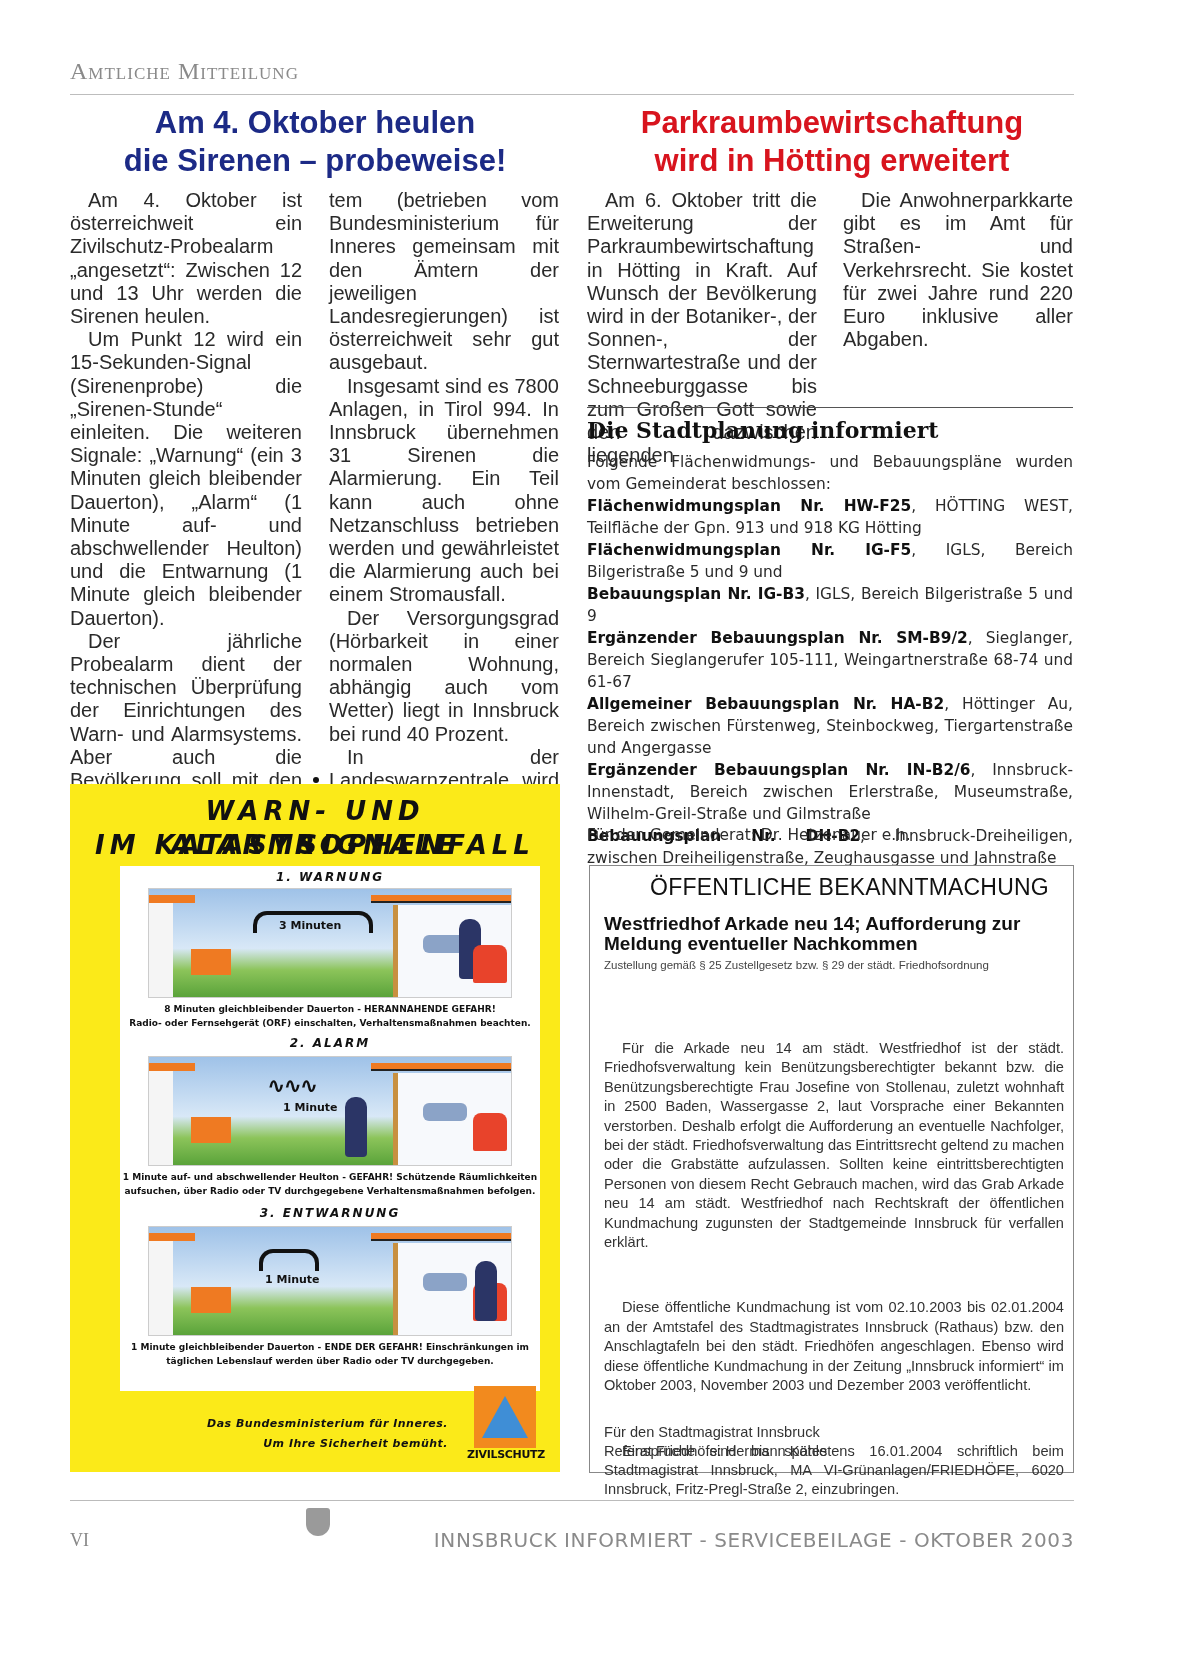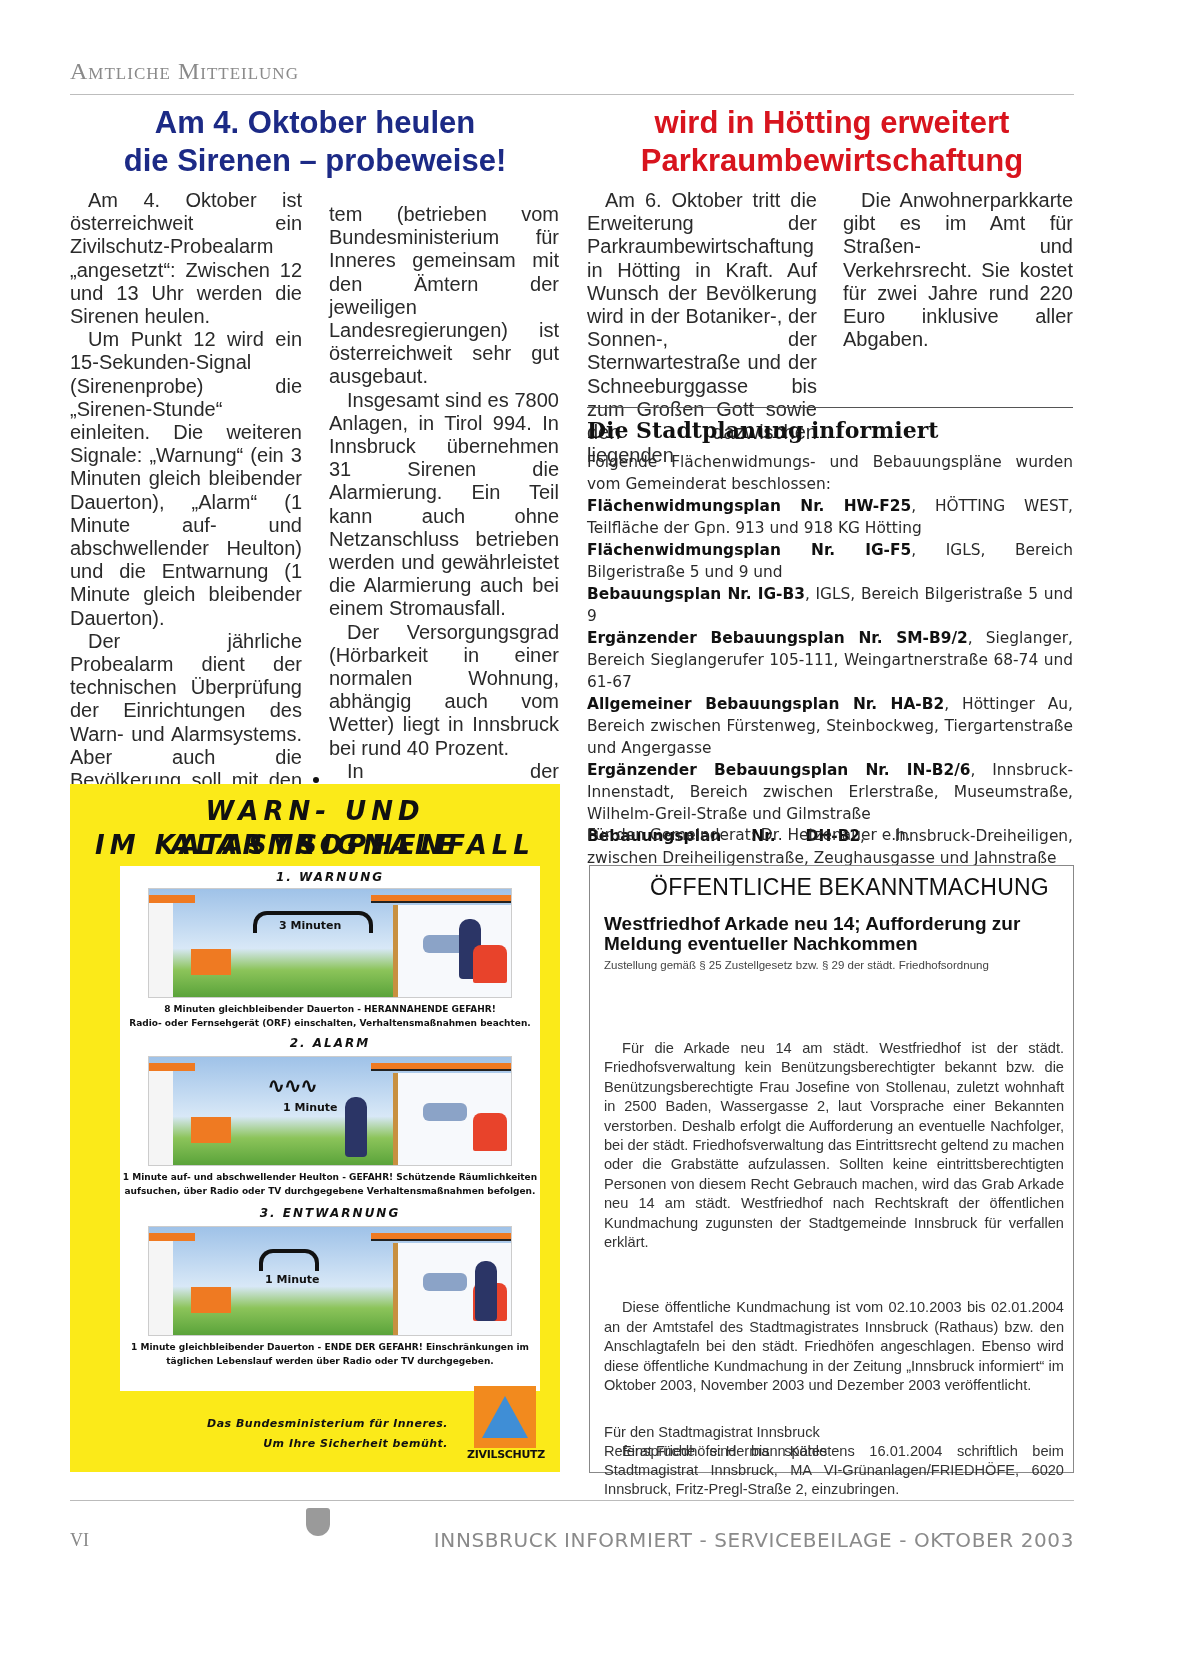--- a/index.html
+++ b/index.html
@@ -8,21 +8,21 @@
 
   .kicker { position: absolute; left: 70px; top: 58px; font-family: "Liberation Serif", serif; font-size: 24px; letter-spacing: 1px; color: #8a8a8a; font-variant: small-caps; }
   .top-rule { position: absolute; left: 70px; top: 94px; width: 1004px; height: 1px; background: #bdbdbd; }
 
   .headline { position: absolute; font-family: Liberation Sans, sans-serif; font-weight: bold; text-align: center; line-height: 38px; font-size: 31px; }
   .headline.blue { color: #1c2a86; left: 70px; width: 490px; top: 104px; }
   .headline.red { color: #d8141e; left: 590px; width: 484px; top: 104px; }
 
   .col { position: absolute; font-family: Liberation Sans, sans-serif; font-size: 20px; line-height: 23.2px; color: #2a2a2a; text-align: justify; }
   .col p { text-indent: 18px; }
-  .col p.noindent { text-indent: 0; margin-top: 14px; }
+  .col p.noindent { text-indent: 0; }
   #col1 { left: 70px; top: 189px; width: 232px; }
   #col2 { left: 329px; top: 189px; width: 230px; }
   #col3 { left: 587px; top: 189px; width: 230px; }
   #col4 { left: 843px; top: 189px; width: 230px; }
 
   .mid-rule { position: absolute; left: 587px; top: 407px; width: 486px; height: 1px; background: #555; }
   .sub-headline { position: absolute; left: 587px; top: 417px; font-family: "DejaVu Serif", serif; font-weight: bold; font-size: 22px; color: #111; }
   .plan-block { position: absolute; left: 587px; top: 451px; width: 486px; font-size: 15.4px; line-height: 22px; color: #2a2a2a; text-align: justify; }
   .plan-block b { color: #111; }
   .plan-sign { position: absolute; left: 587px; top: 826px; font-size: 15.4px; color: #2a2a2a; }
@@ -84,22 +84,22 @@
   <p>Das Alarm- und Warnsys-</p>
 </div>
 <div class="col" id="col2">
   <p class="noindent">tem (betrieben vom Bundesministerium für Inneres gemeinsam mit den Ämtern der jeweiligen Landesregierungen) ist österreichweit sehr gut ausgebaut.</p>
   <p>Insgesamt sind es 7800 Anlagen, in Tirol 994. In Innsbruck übernehmen 31 Sirenen die Alarmierung. Ein Teil kann auch ohne Netzanschluss betrieben werden und gewährleistet die Alarmierung auch bei einem Stromausfall.</p>
   <p>Der Versorgungsgrad (Hörbarkeit in einer normalen Wohnung, abhängig auch vom Wetter) liegt in Innsbruck bei rund 40 Prozent.</p>
   <p>In der Landeswarnzentrale wird für den Probealarm ein Informationstelefon eingerichtet: Telefon 588 und 58 05 80.</p>
 </div>
 
 <div class="headline red">
+  <div>Parkraumbewirtschaftung</div>
   <div>wird in Hötting erweitert</div>
-  <div>Parkraumbewirtschaftung</div>
 </div>
 <div class="col" id="col3">
   <p>Am 6. Oktober tritt die Erweiterung der Parkraumbewirtschaftung in Hötting in Kraft. Auf Wunsch der Bevölkerung wird in der Botaniker-, der Sonnen-, der Sternwartestraße und der Schneeburggasse bis zum Großen Gott sowie den dazwischen liegenden</p>
 </div>
 <div class="col" id="col4">
   <p>Die Anwohnerparkkarte gibt es im Amt für Straßen- und Verkehrsrecht. Sie kostet für zwei Jahre rund 220 Euro inklusive aller Abgaben.</p>
 </div>
 
 <div class="mid-rule"></div>
 <div class="sub-headline">Die Stadtplanung informiert</div>

